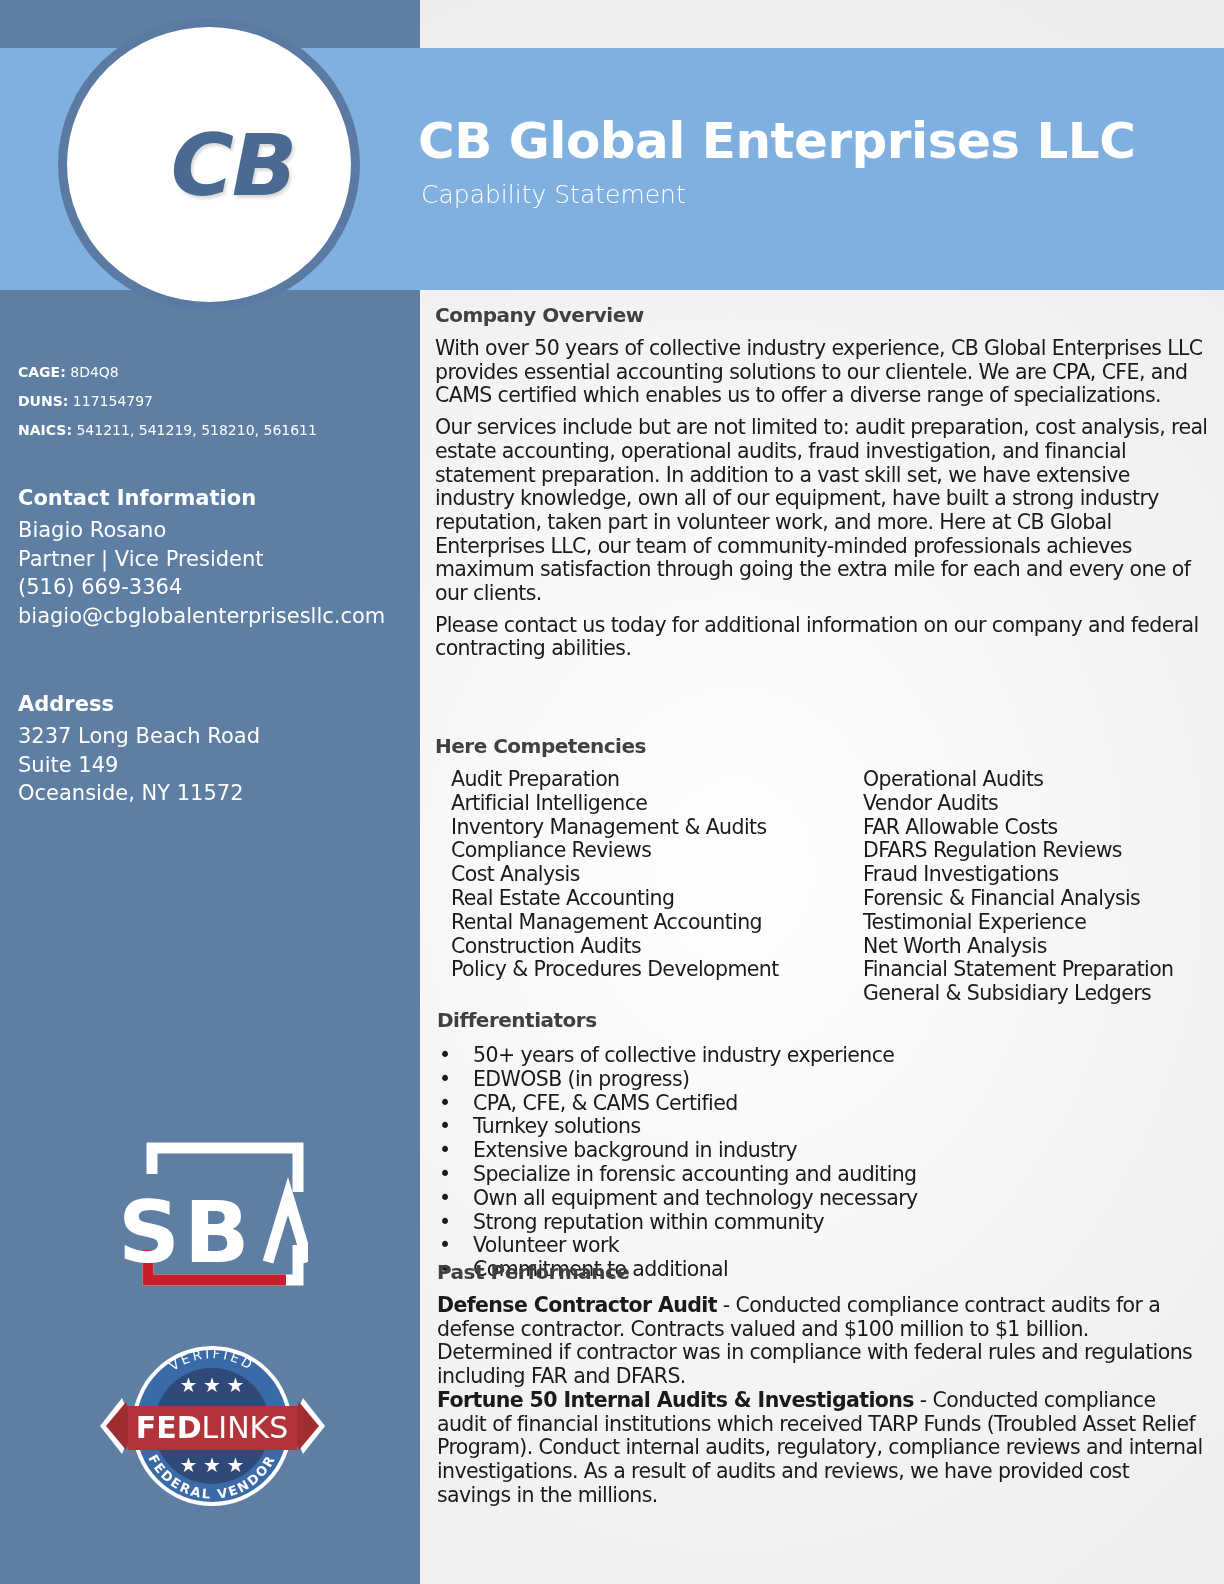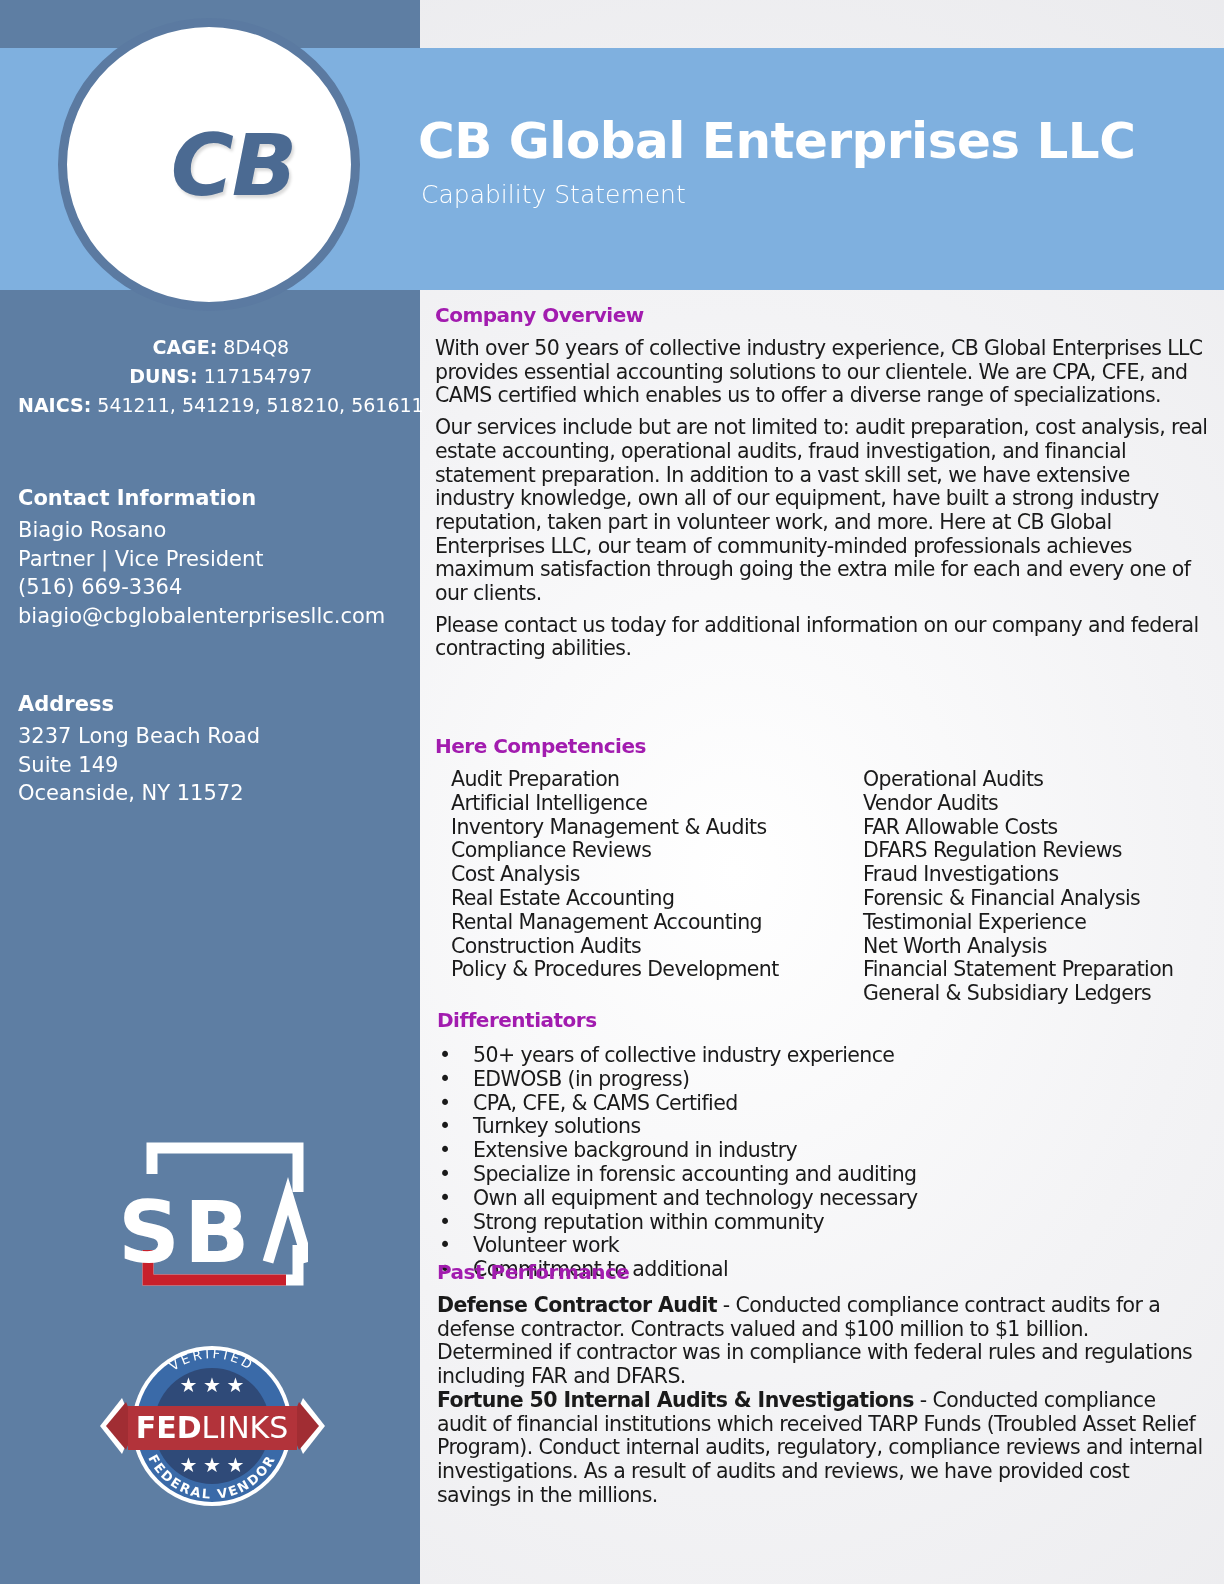--- a/index.html
+++ b/index.html
@@ -33,33 +33,33 @@
     position: absolute; left: 418px; top: 112px;
     font-family: "DejaVu Sans", sans-serif; font-weight: bold;
     font-size: 50px; color: #ffffff; letter-spacing: -0.5px; white-space: nowrap;
   }
   .subtitle {
     position: absolute; left: 421px; top: 180px;
     font-family: "DejaVu Sans", sans-serif; font-size: 25px; color: #ffffff;
     font-weight: 300; white-space: nowrap;
   }
   .side-text { position: absolute; left: 18px; color: #ffffff; font-family: "DejaVu Sans", sans-serif; }
-  .ids { top: 333px; font-size: 19px; line-height: 29px; text-align: center; }
+  .ids { top: 358px; font-size: 14px; line-height: 29px; }
   .ids b { font-weight: bold; }
   .ids span.v { font-weight: normal; }
   .side-h { font-weight: bold; font-size: 21px; }
   .side-lines { font-size: 21px; line-height: 28.5px; margin-top: 6px; }
   .contact { top: 486px; }
   .address { top: 692px; }
 
   .sba { position: absolute; left: 118px; top: 1140px; width: 190px; height: 146px; }
   .fedlinks { position: absolute; left: 100px; top: 1340px; width: 225px; height: 168px; }
 
   .main { position: absolute; left: 435px; width: 775px; font-family: "DejaVu Sans", sans-serif; }
-  .h2 { font-weight: bold; font-size: 20px; color: #a21caf; letter-spacing: -0.5px; }
+  .h2 { font-weight: bold; font-size: 20px; color: #404040; letter-spacing: -0.5px; }
   .p { font-size: 20.5px; line-height: 23.7px; color: #1a1a1a; letter-spacing: -0.6px; }
   .overview { top: 303px; }
   .overview .p { margin-top: 10px; }
   .overview .p + .p { margin-top: 8px; }
   .core { top: 734px; }
   .core-grid { display: flex; margin-top: 10px; }
   .core-col { font-size: 20.5px; line-height: 23.8px; color: #1a1a1a; letter-spacing: -0.6px; }
   .core-col.left { width: 412px; margin-left: 16px; }
   .diff { top: 1008px; left: 437px; }
   .diff ul { list-style: none; margin-top: 12px; }

